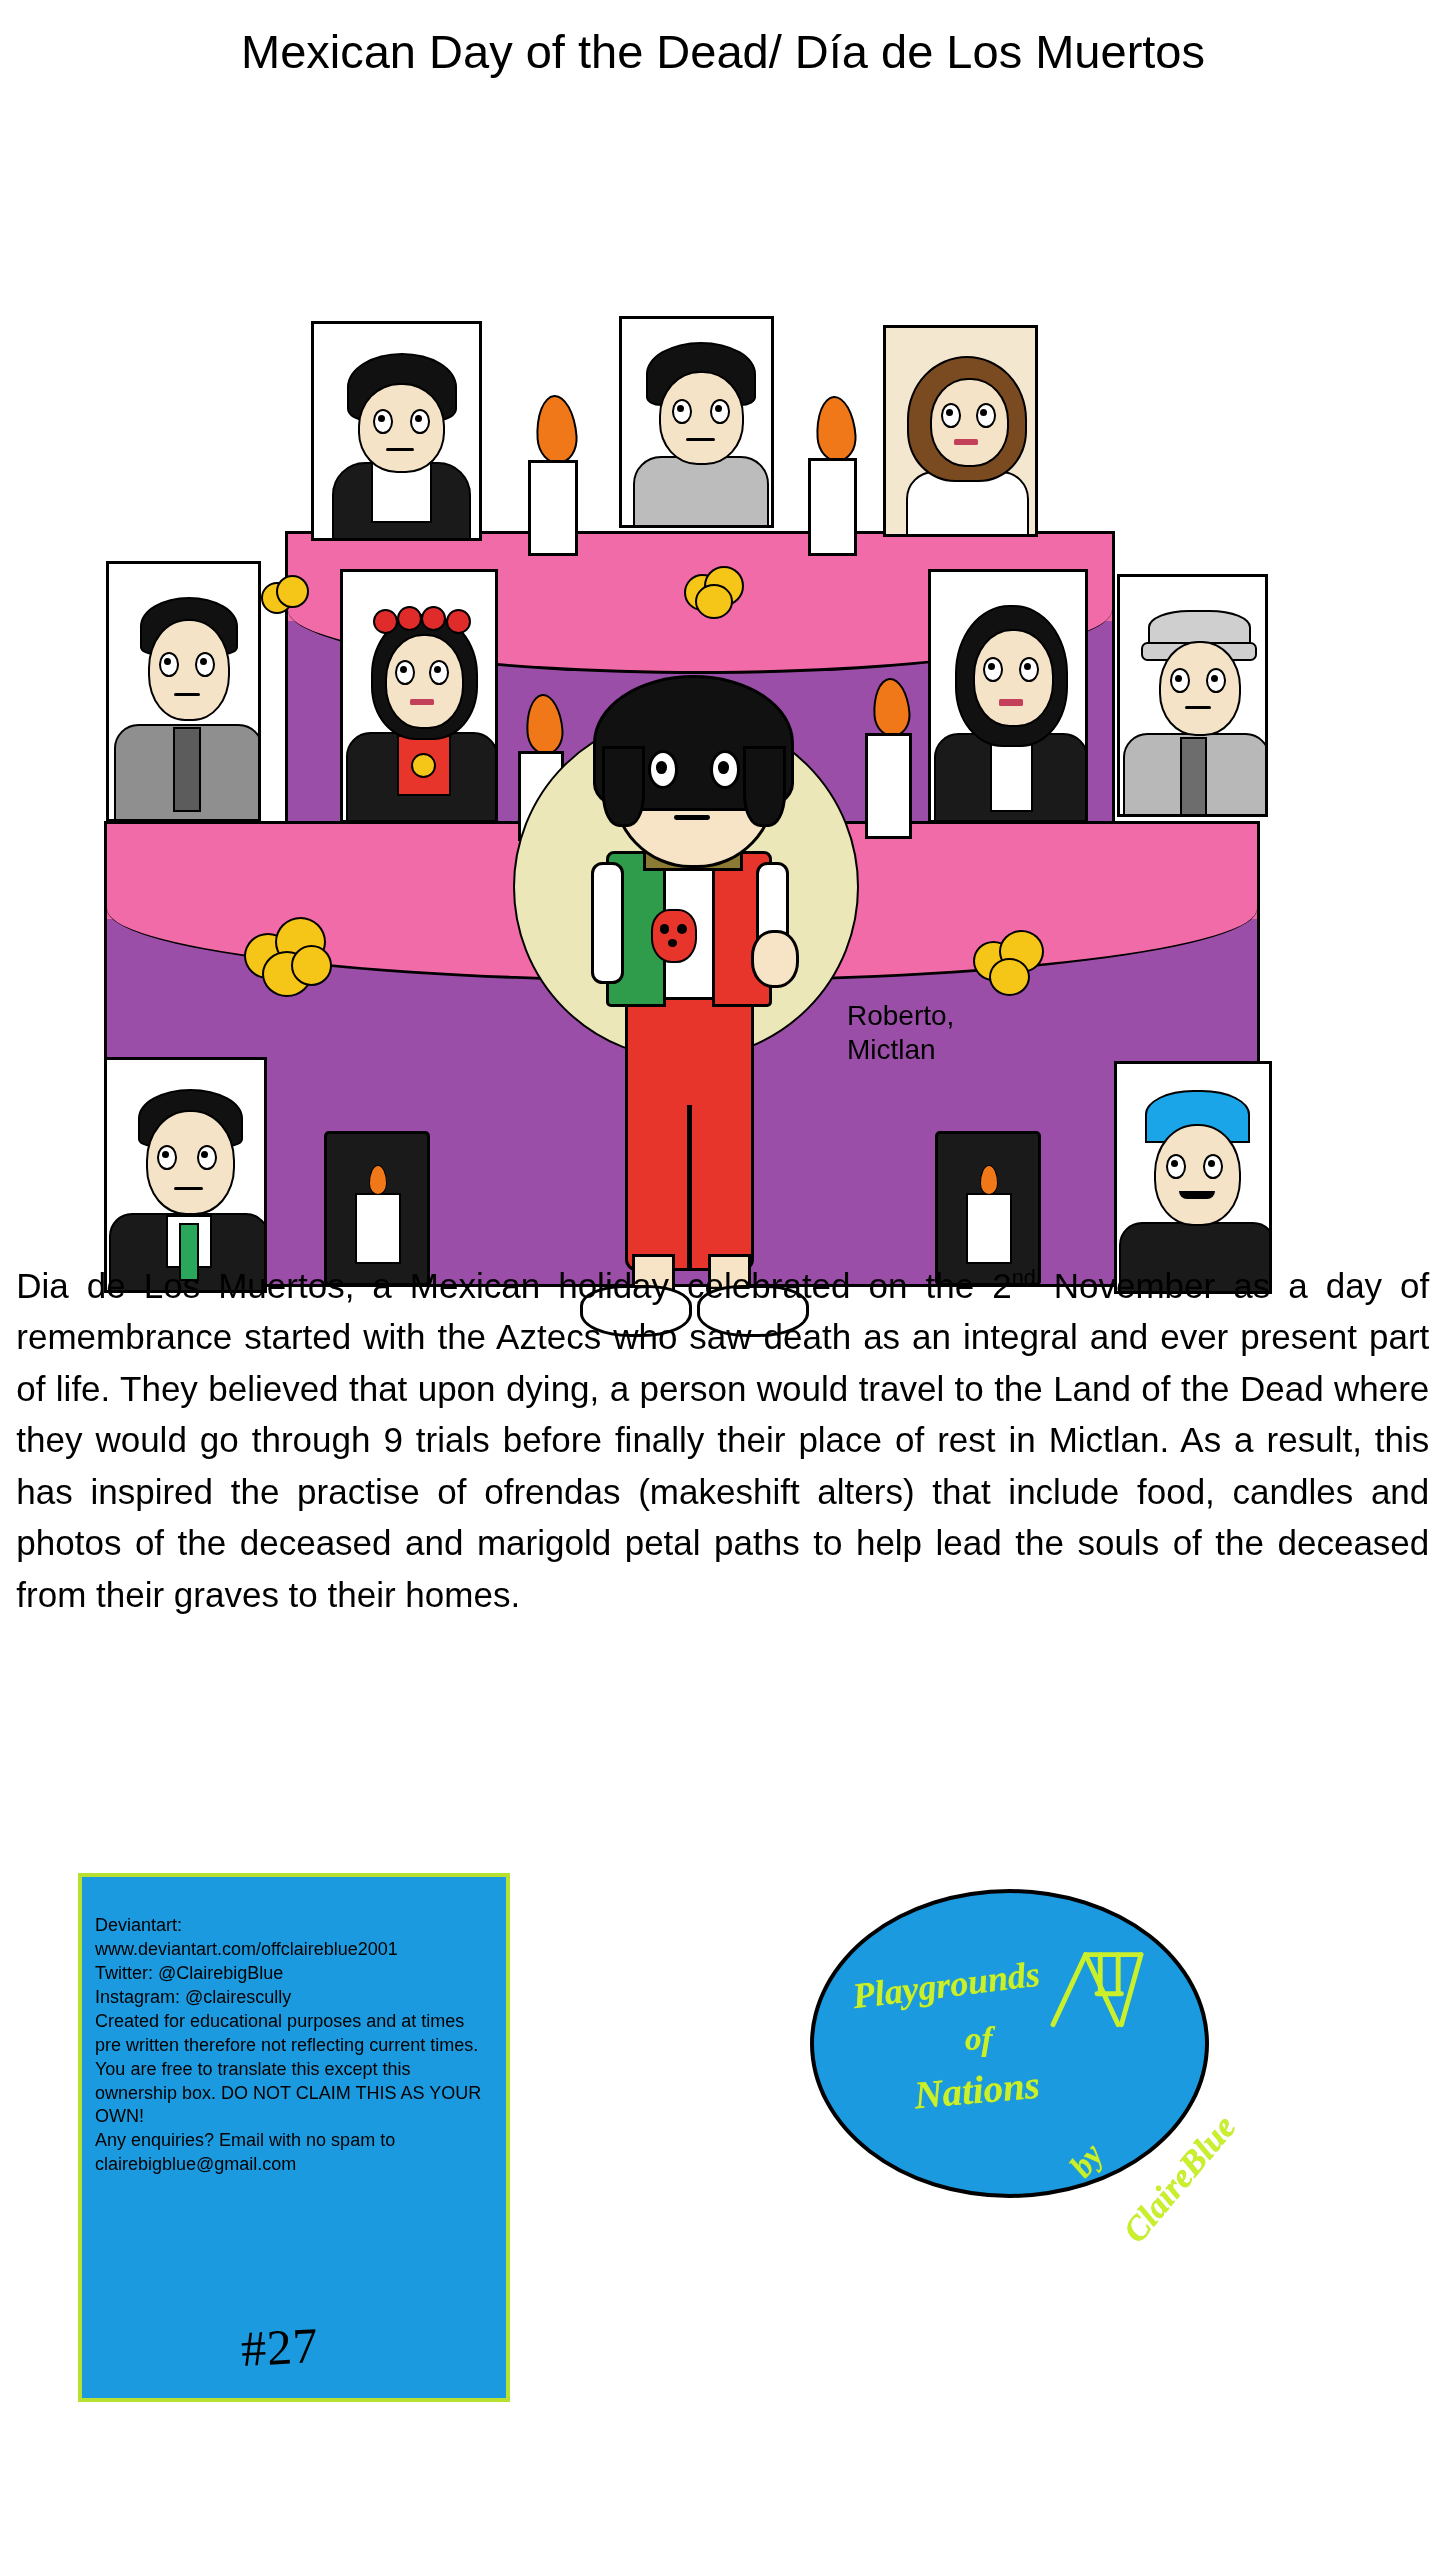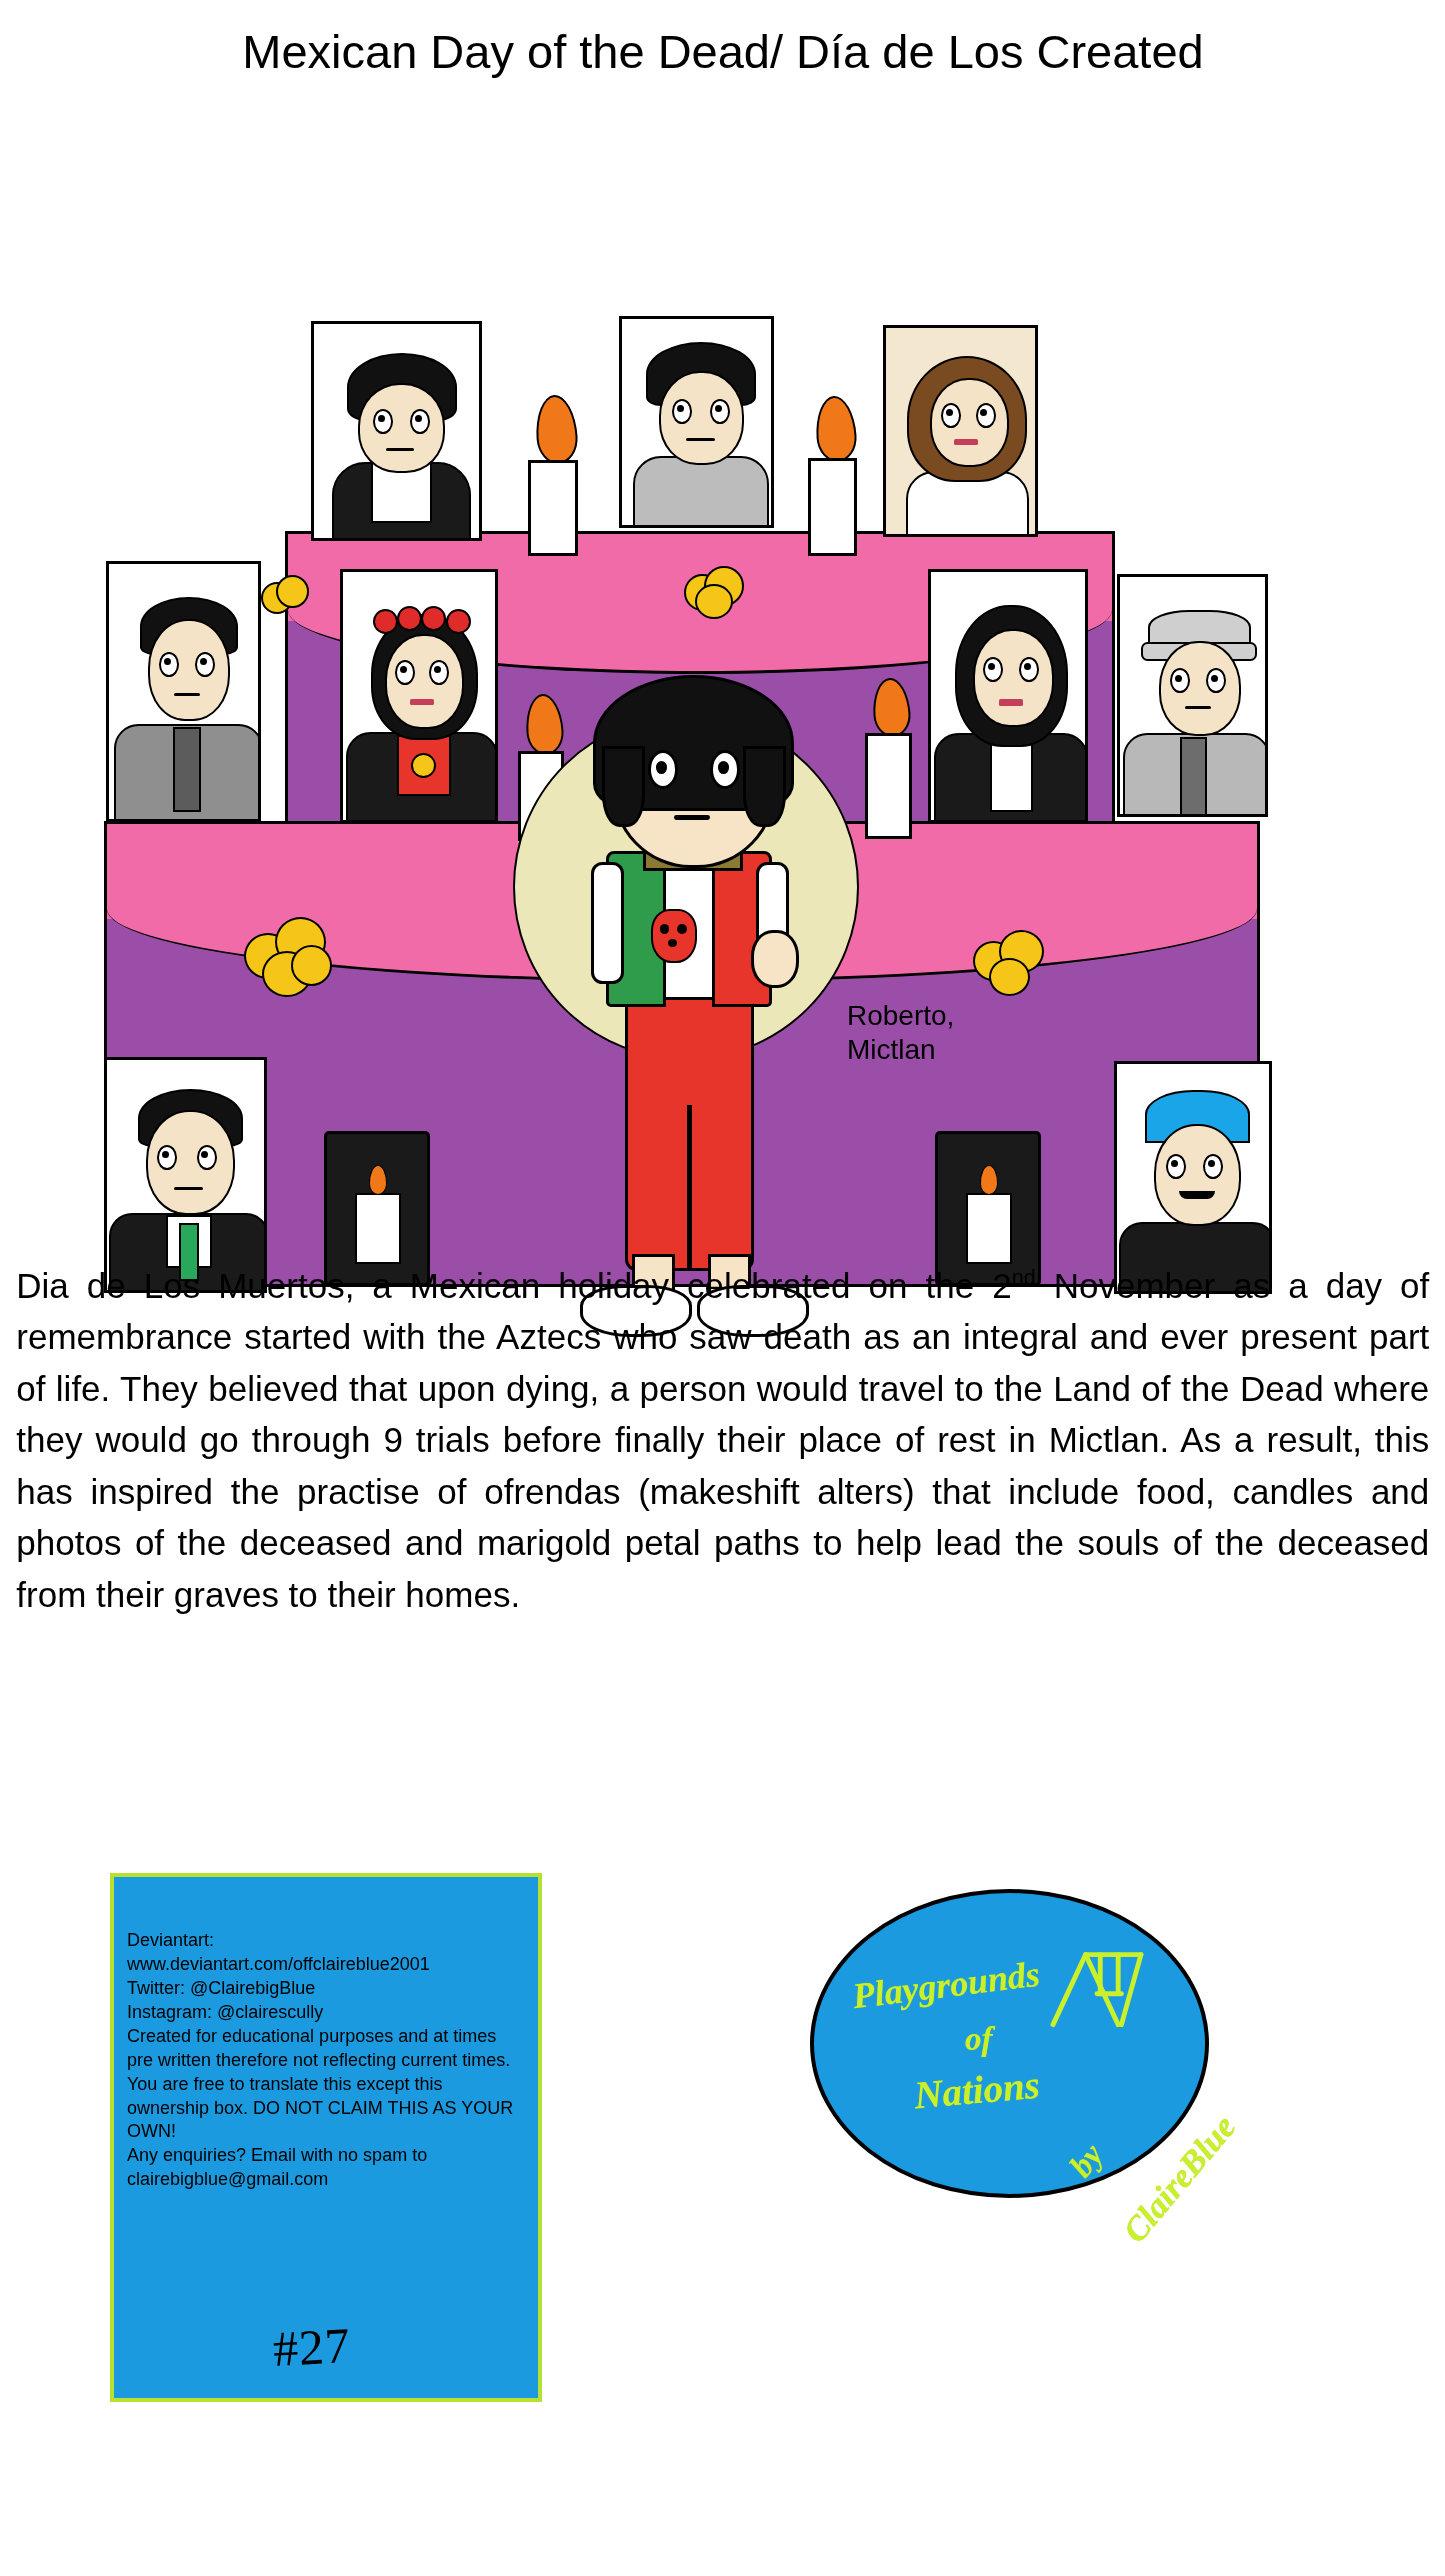--- a/index.html
+++ b/index.html
@@ -278,27 +278,26 @@
   
   .credits {
     position: absolute;
     left: 78px;
     top: 1873px;
     width: 432px;
     height: 529px;
     background: #1b9ae0;
     border: 4.1px solid #b8e030;
     box-sizing: border-box;
-    padding: 28px 13px;
+    padding: 13px 13px;
     font-size: 18px;
     line-height: 1.33;
     color: #000;
     font-family: "Liberation Sans", sans-serif;
     white-space: pre-line;
-    margin-left: 32px;
   }
   .credits-number {
     position: absolute;
     left: 159px;
     bottom: 18px;
     font-size: 50px;
     letter-spacing: 0.8px;
     color: #000;
     font-family: "Liberation Serif", serif;
     transform: rotate(-3deg);
@@ -340,21 +339,21 @@
     position: absolute;
     left: 238px;
     top: 70px;
     width: 114px;
     height: 90px;
   }
 </style>
 </head>
 <body>
 
-<div class="title">Mexican Day of the Dead/ Día de Los Created</div>
+<div class="title">Mexican Day of the Dead/ Día de Los Muertos</div>
 
 <div class="illustration">
   <div class="stage">
 
     <div class="altar-upper-purple"></div>
     <div class="altar-upper-pink"></div>
     <div class="altar-upper-drape"></div>
 
     <div class="altar-lower-purple"></div>
     <div class="altar-lower-pink"></div>

